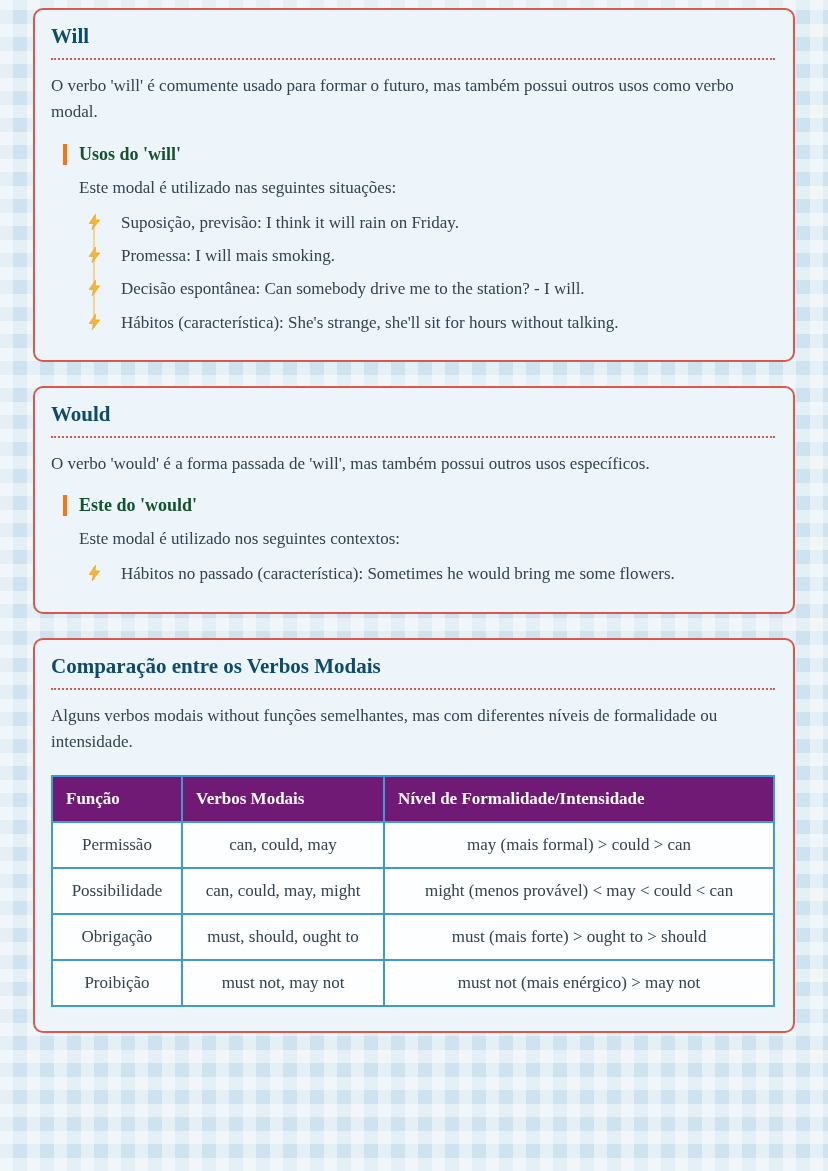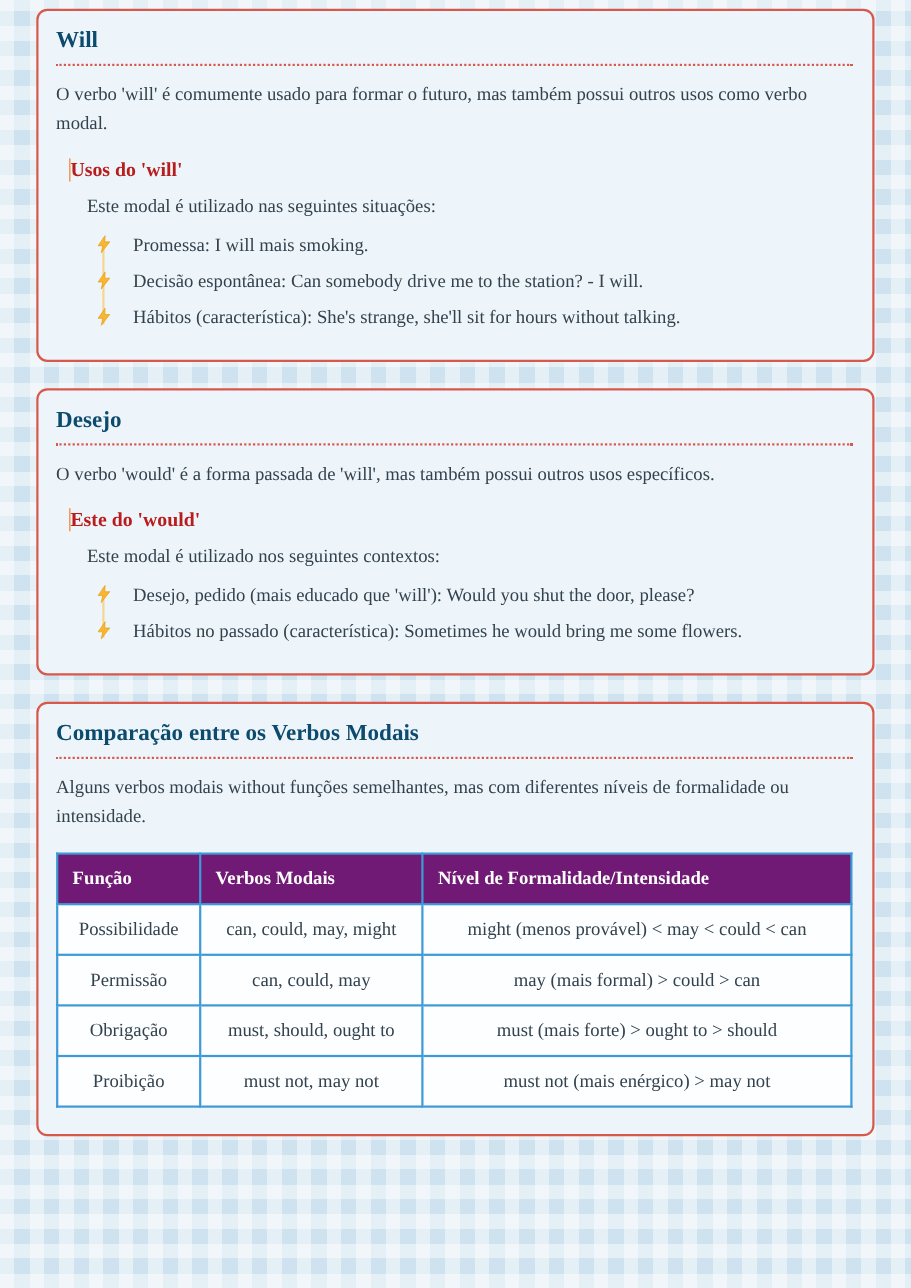--- a/index.html
+++ b/index.html
@@ -38,25 +38,26 @@
     font-size: 17px;
     line-height: 1.55;
   }
 
   .subsection {
     margin-top: 18px;
     padding-left: 28px;
   }
 
   .sub-title {
-    color: #b91c1c;
+    color: #14532d;
     font-size: 18px;
     font-weight: bold;
     margin-left: -16px;
-    border-left: 1px solid #f97316;
+    border-left: 4px solid #f97316;
+    padding-left: 12px;
     margin-bottom: 13px;
   }
 
   .lead {
     font-size: 17px;
     margin-bottom: 12px;
   }
 
   .item-list {
     list-style: none;
@@ -128,53 +129,53 @@
 
   <div class="subsection">
     <h3 class="sub-title">Usos do 'will'</h3>
     <p class="lead">Este modal é utilizado nas seguintes situações:</p>
 
     <ul class="item-list">
       <li class="item">
         <svg class="bolt" viewBox="0 0 24 24">
             <path d="M13.5 1 L4.5 14 h6 L8.5 23 L19.5 9 h-6.5 z" fill="#f7b731" stroke="#e8960c" stroke-width="0.8"></path>
           </svg>
+        <span>Suposição, previsão: I think it will rain on Friday.</span>
+      </li>
+      <li class="item">
+        <svg class="bolt" viewBox="0 0 24 24">
+            <path d="M13.5 1 L4.5 14 h6 L8.5 23 L19.5 9 h-6.5 z" fill="#f7b731" stroke="#e8960c" stroke-width="0.8"></path>
+          </svg>
         <span>Promessa: I will mais smoking.</span>
       </li>
       <li class="item">
         <svg class="bolt" viewBox="0 0 24 24">
             <path d="M13.5 1 L4.5 14 h6 L8.5 23 L19.5 9 h-6.5 z" fill="#f7b731" stroke="#e8960c" stroke-width="0.8"></path>
           </svg>
         <span>Decisão espontânea: Can somebody drive me to the station? - I will.</span>
       </li>
       <li class="item">
         <svg class="bolt" viewBox="0 0 24 24">
             <path d="M13.5 1 L4.5 14 h6 L8.5 23 L19.5 9 h-6.5 z" fill="#f7b731" stroke="#e8960c" stroke-width="0.8"></path>
           </svg>
         <span>Hábitos (característica): She's strange, she'll sit for hours without talking.</span>
       </li>
     </ul>
   </div>
 </section>
 
 <section class="card">
-  <h2 class="card-title">Desejo</h2>
+  <h2 class="card-title">Would</h2>
   <p class="intro">O verbo 'would' é a forma passada de 'will', mas também possui outros usos específicos.</p>
 
   <div class="subsection">
     <h3 class="sub-title">Este do 'would'</h3>
     <p class="lead">Este modal é utilizado nos seguintes contextos:</p>
 
     <ul class="item-list">
-      <li class="item">
-        <svg class="bolt" viewBox="0 0 24 24">
-            <path d="M13.5 1 L4.5 14 h6 L8.5 23 L19.5 9 h-6.5 z" fill="#f7b731" stroke="#e8960c" stroke-width="0.8"></path>
-          </svg>
-        <span>Desejo, pedido (mais educado que 'will'): Would you shut the door, please?</span>
-      </li>
       <li class="item">
         <svg class="bolt" viewBox="0 0 24 24">
             <path d="M13.5 1 L4.5 14 h6 L8.5 23 L19.5 9 h-6.5 z" fill="#f7b731" stroke="#e8960c" stroke-width="0.8"></path>
           </svg>
         <span>Hábitos no passado (característica): Sometimes he would bring me some flowers.</span>
       </li>
     </ul>
   </div>
 </section>
 
@@ -190,30 +191,30 @@
     </colgroup>
     <thead>
       <tr>
         <th>Função</th>
         <th>Verbos Modais</th>
         <th>Nível de Formalidade/Intensidade</th>
       </tr>
     </thead>
     <tbody>
       <tr>
+        <td>Permissão</td>
+        <td>can, could, may</td>
+        <td>may (mais formal) &gt; could &gt; can</td>
+      </tr>
+      <tr>
         <td>Possibilidade</td>
         <td>can, could, may, might</td>
         <td>might (menos provável) &lt; may &lt; could &lt; can</td>
       </tr>
       <tr>
-        <td>Permissão</td>
-        <td>can, could, may</td>
-        <td>may (mais formal) &gt; could &gt; can</td>
-      </tr>
-      <tr>
         <td>Obrigação</td>
         <td>must, should, ought to</td>
         <td>must (mais forte) &gt; ought to &gt; should</td>
       </tr>
       <tr>
         <td>Proibição</td>
         <td>must not, may not</td>
         <td>must not (mais enérgico) &gt; may not</td>
       </tr>
     </tbody>

